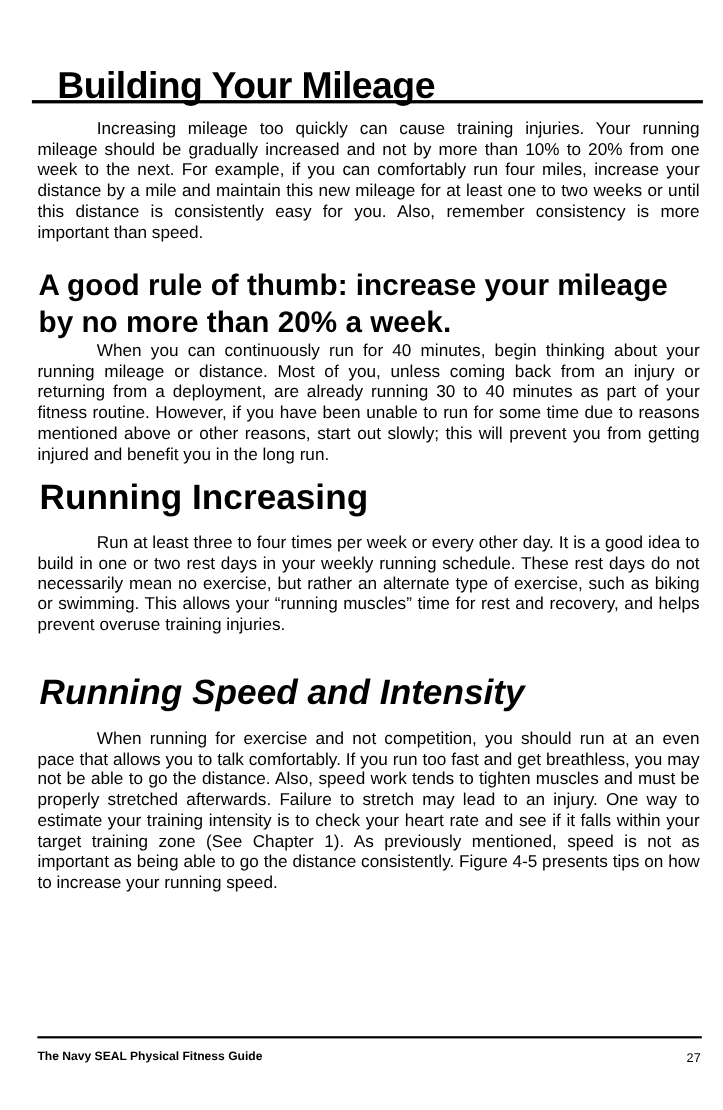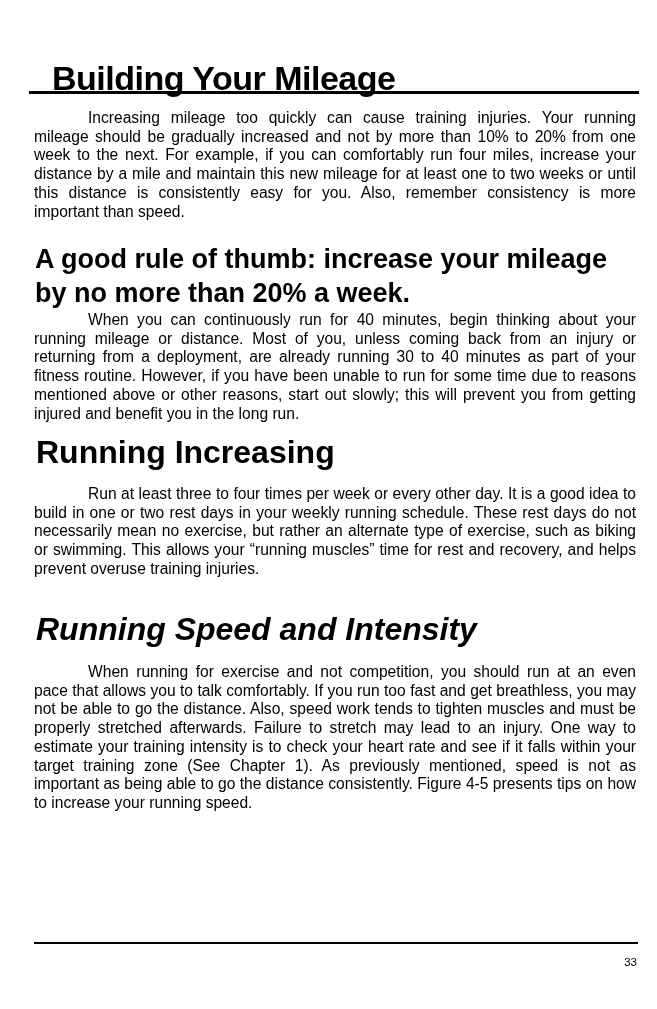--- a/index.html
+++ b/index.html
@@ -123,15 +123,16 @@
 
   <h2 class="h2 h2-freq">Running Increasing</h2>
 
   <p class="para p3">Run at least three to four times per week or every other day. It is a good idea to build in one or two rest days in your weekly running schedule. These rest days do not necessarily mean no exercise, but rather an alternate type of exercise, such as biking or swimming. This allows your “running muscles” time for rest and recovery, and helps prevent overuse training injuries.</p>
 
   <h2 class="h2 h2-speed">Running Speed and Intensity</h2>
 
   <p class="para p4">When running for exercise and not competition, you should run at an even pace that allows you to talk comfortably. If you run too fast and get breathless, you may not be able to go the distance. Also, speed work tends to tighten muscles and must be properly stretched afterwards. Failure to stretch may lead to an injury. One way to estimate your training intensity is to check your heart rate and see if it falls within your target training zone (See Chapter 1). As previously mentioned, speed is not as important as being able to go the distance consistently. Figure 4-5 presents tips on how to increase your running speed.</p>
 
   <div class="rule-bottom"></div>
-  <div class="footer-page">33</div>
+  <div class="footer-title">The Navy SEAL Physical Fitness Guide</div>
+  <div class="footer-page">27</div>
 
 </div>
 
 </body></html>

